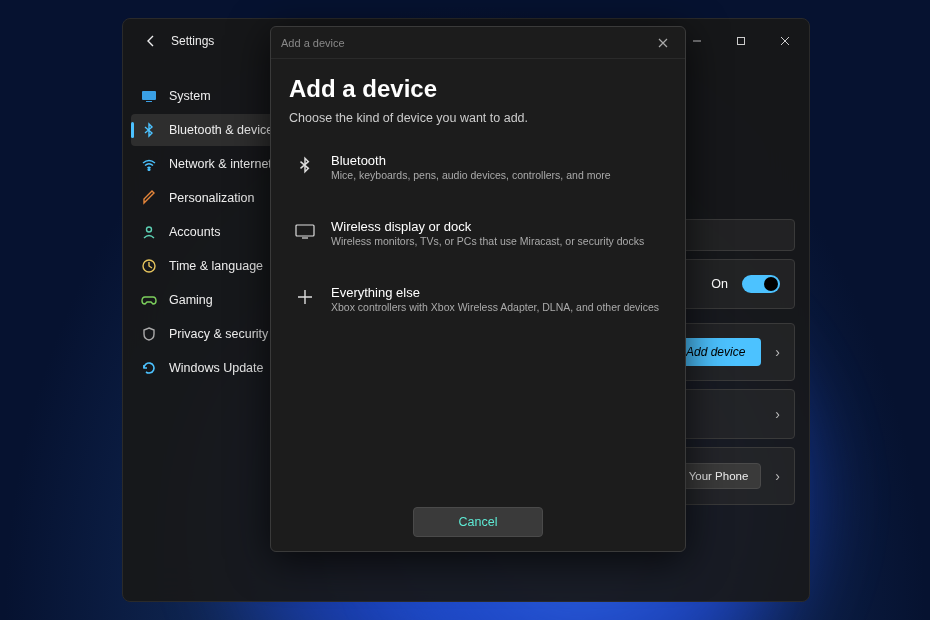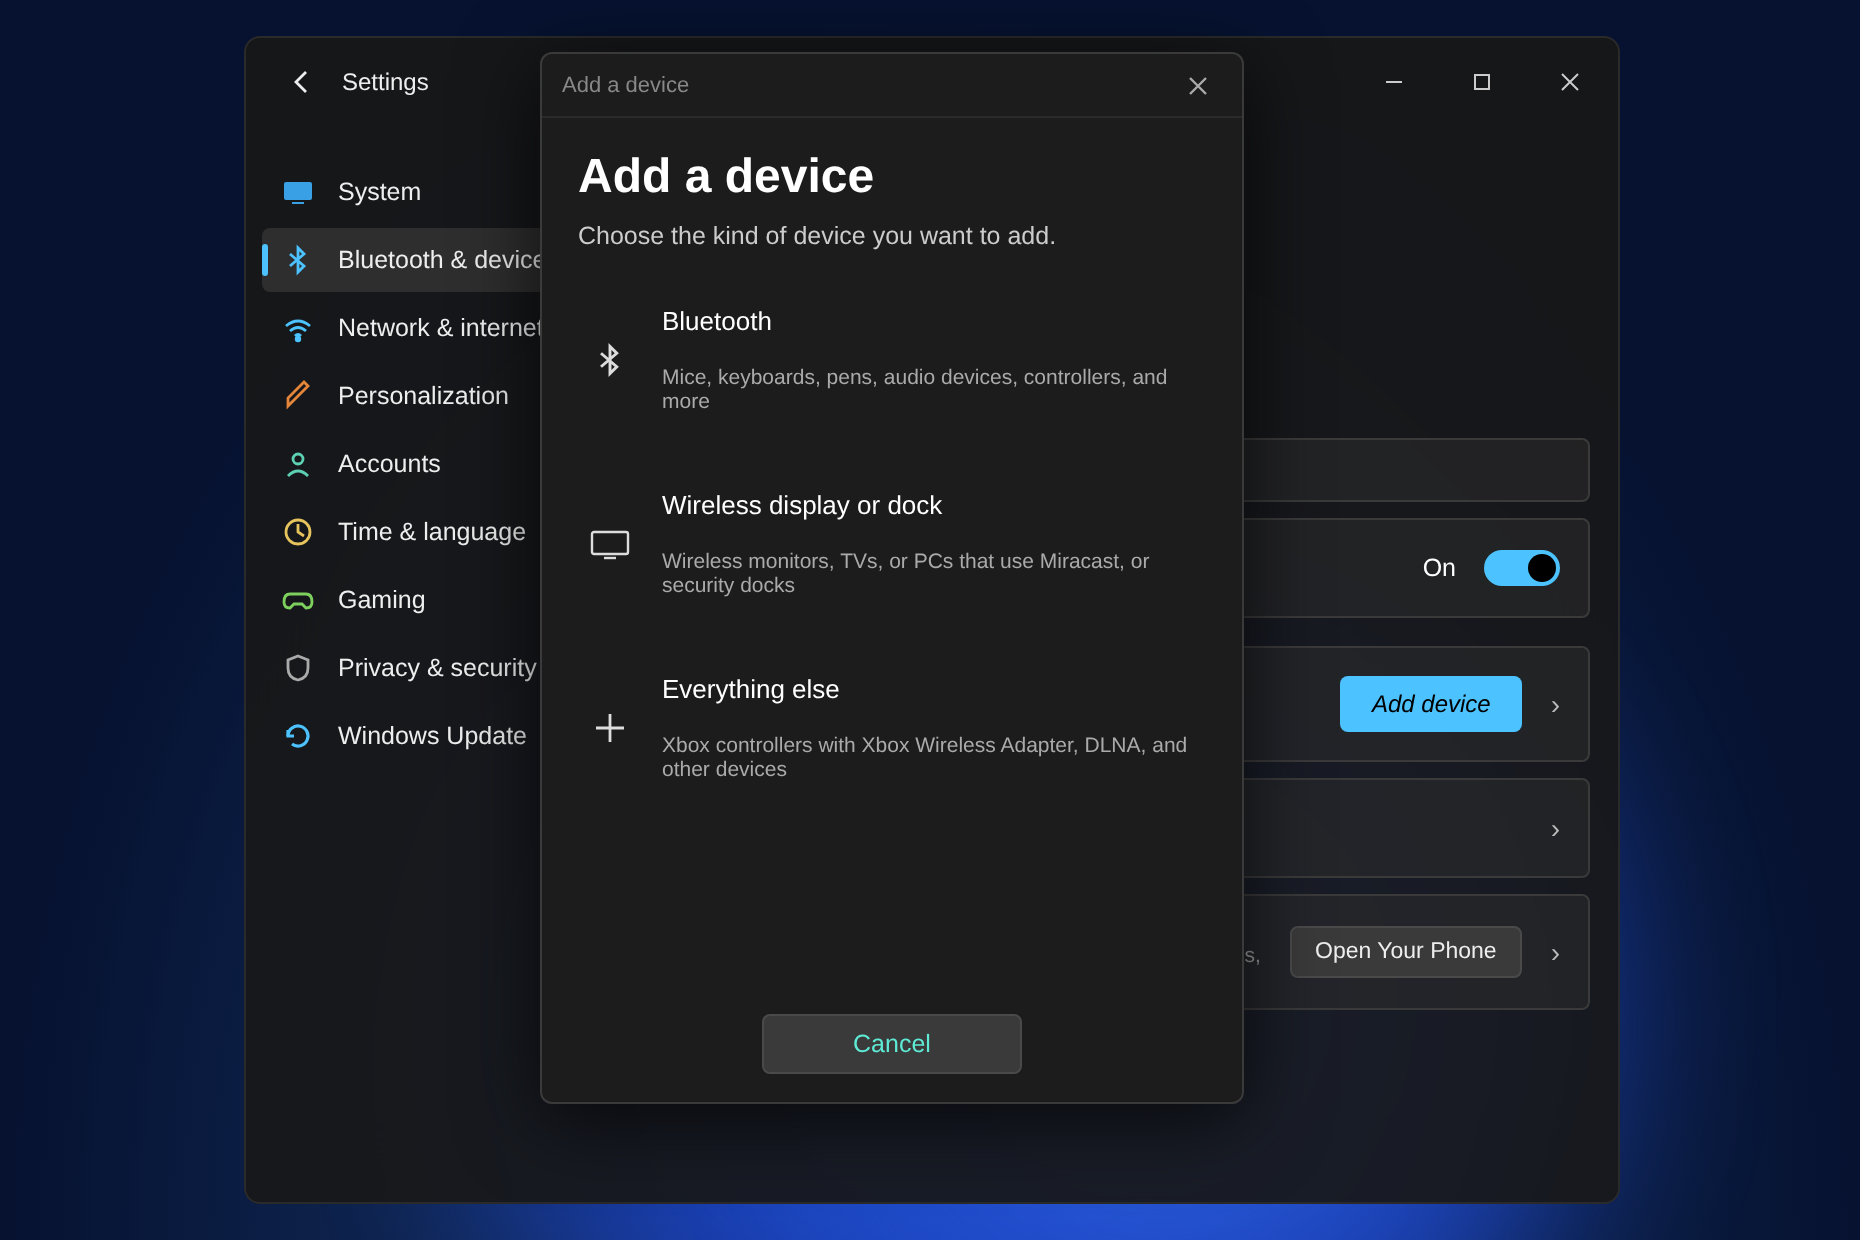--- a/index.html
+++ b/index.html
@@ -30,31 +30,31 @@
     .toggle { width: 38px; height: 18px; background: #4cc2ff; border-radius: 10px; position: relative; cursor: pointer; }
     .toggle::after { content: ""; position: absolute; right: 2px; top: 2px; width: 14px; height: 14px; background: #000; border-radius: 50%; }
     .pill-btn { background: #4cc2ff; color: #000; font-size: 12px; padding: 7px 16px; border-radius: 4px; border: none; cursor: pointer; font-style: italic; }
     .chevron { font-size: 14px; color: #bbb; margin-left: 14px; }
     .btn-sec { background: #3a3a3a; color: #eee; font-size: 11.5px; padding: 6px 12px; border-radius: 4px; border: 1px solid #4a4a4a; cursor: pointer; }
     .row-icon { width: 22px; height: 22px; margin-right: 14px; display: flex; align-items: center; justify-content: center; }
     .row-text .row-title { font-size: 12.5px; color: #fff; }
     .row-text .row-sub { font-size: 10.5px; color: #9a9a9a; margin-top: 1px; }
 
     
-    .dialog { position: absolute; top: 26px; left: 270px; width: 352px; height: 526px; background: #1c1c1c; border: 1px solid #3a3a3a; border-radius: 6px; box-shadow: 0 8px 40px rgba(0,0,0,.7); display: flex; flex-direction: column; color: #eee; }
+    .dialog { position: absolute; top: 26px; left: 270px; width: 416px; height: 526px; background: #1c1c1c; border: 1px solid #3a3a3a; border-radius: 6px; box-shadow: 0 8px 40px rgba(0,0,0,.7); display: flex; flex-direction: column; color: #eee; }
     .dlg-titlebar { height: 32px; display: flex; align-items: center; padding: 0 10px; font-size: 11px; color: #888; border-bottom: 1px solid #2a2a2a; }
     .dlg-close { margin-left: auto; width: 24px; height: 24px; display: flex; align-items: center; justify-content: center; cursor: pointer; color: #aaa; font-size: 11px; }
     .dlg-body { padding: 16px 18px; flex: 1; display: flex; flex-direction: column; }
     .dlg-h1 { font-size: 24px; font-weight: 600; color: #fff; margin-bottom: 8px; }
     .dlg-sub { font-size: 12.5px; color: #ccc; margin-bottom: 18px; }
-    .dev-opt { display: flex; padding: 10px 4px; cursor: pointer; border-radius: 4px; align-items: center; }
+    .dev-opt { display: flex; padding: 10px 4px; cursor: pointer; border-radius: 4px; align-items: flex-start; }
     .dev-opt + .dev-opt { margin-top: 18px; }
     .dev-icon { width: 24px; height: 24px; margin-right: 14px; display: flex; align-items: center; justify-content: center; flex-shrink: 0; }
     .dev-title { font-size: 13px; color: #fff; }
-    .dev-desc { font-size: 10.5px; color: #aaa; margin-top: 15px; }
+    .dev-desc { font-size: 10.5px; color: #aaa; margin-top: 1px; }
     .dlg-footer { padding: 14px 18px; display: flex; justify-content: center; }
     .cancel-btn { background: #3a3a3a; color: #5eead4; font-size: 12.5px; border: 1px solid #4a4a4a; border-radius: 4px; padding: 7px 0; width: 130px; cursor: pointer; }
 
     
     .ic { width: 16px; height: 16px; }
   </style>
 </head>
 <body>
 
 <div class="bloom"></div>

